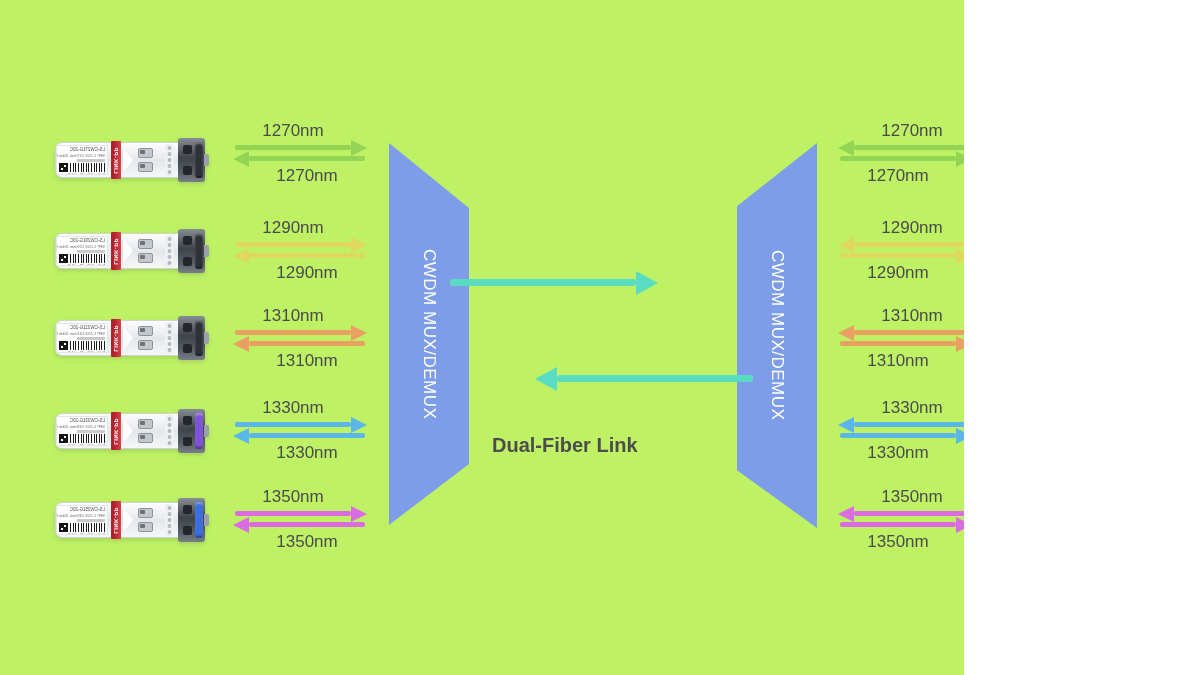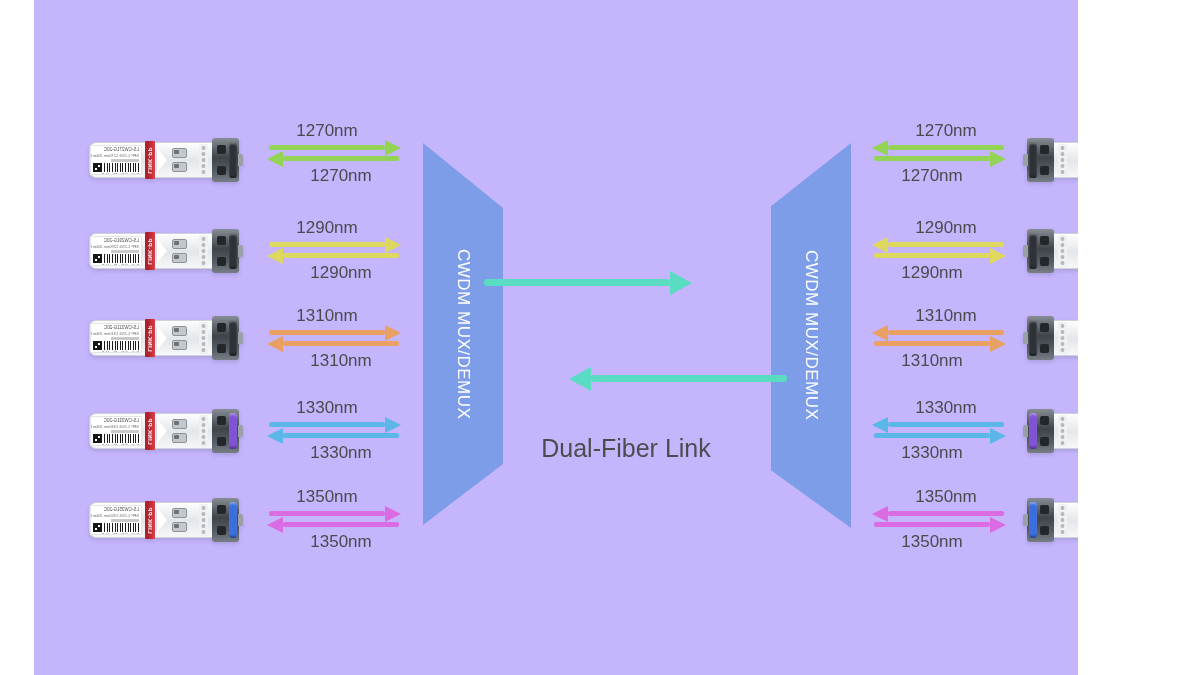--- a/index.html
+++ b/index.html
@@ -1,17 +1,17 @@
 <!DOCTYPE html>
 <html style="--mux: #7d9de9; --link: #5adcc2;"><head>
 <meta charset="utf-8">
 <style>
   html,body{margin:0;padding:0;background:#fff;}
-  .canvas{position:relative;width:1044px;height:675px;background:#c4b5fd;overflow:hidden;
-          font-family:"Liberation Sans","DejaVu Sans",sans-serif;margin-left:34px;}
+  .canvas{position:relative;width:964px;height:675px;background:#bef264;overflow:hidden;
+          font-family:"Liberation Sans","DejaVu Sans",sans-serif;}
 
   
   .chan{position:absolute;width:130px;}
   .wl{height:18px;line-height:18px;font-size:17px;color:#4b4b4d;text-align:center;width:116px;}
   .wl.pad-l{margin-left:14px;}
   .wl.pad-r{margin-right:14px;}
   .shaft{position:relative;height:5px;border-radius:2px;background:var(--c,#999);margin:5px 0 6px;}
   .shaft.dir-right{margin-right:14px;}
   .shaft.dir-right::after{content:"";position:absolute;left:100%;top:50%;transform:translateY(-50%);
      border-left:16px solid var(--c,#999);border-top:8px solid transparent;border-bottom:8px solid transparent;}
@@ -26,22 +26,22 @@
   .mux.right{left:737px;top:143px;width:80px;height:385px;
      clip-path:polygon(0 16.4%,100% 0,100% 100%,0 85%);}
   .mux-text{writing-mode:vertical-rl;color:#fff;font-size:17px;letter-spacing:.5px;white-space:nowrap;}
 
   
   .link-arrow{position:absolute;height:7px;border-radius:3px;background:var(--link,#5adcc2);}
   .link-arrow.dir-right::after{content:"";position:absolute;left:100%;top:50%;transform:translateY(-50%);
      border-left:22px solid var(--link,#5adcc2);border-top:12px solid transparent;border-bottom:12px solid transparent;}
   .link-arrow.dir-left::before{content:"";position:absolute;right:100%;top:50%;transform:translateY(-50%);
      border-right:22px solid var(--link,#5adcc2);border-top:12px solid transparent;border-bottom:12px solid transparent;}
-  .link-label{position:absolute;left:492px;top:434px;width:200px;text-align:center;
-     font-size:25px;font-weight:400;color:#4c4c4e;}
+  .link-label{position:absolute;left:492px;top:434px;width:200px;
+     font-size:20px;font-weight:700;color:#4c4c4e;}
 
   
   .module{position:absolute;width:150px;height:46px;filter:drop-shadow(0 2px 2px rgba(60,60,70,.18));}
   .module.mirror{transform:scaleX(-1);}
   .mod-body{position:absolute;left:24px;right:0;top:5px;bottom:5px;
      background:linear-gradient(180deg,#fdfdfe 0%,#e4e7ea 52%,#f6f7f8 100%);
      border:1px solid #cfd2d6;border-radius:2px 7px 7px 2px;}
   .mod-conn{position:absolute;left:0;top:1px;bottom:1px;width:27px;border-radius:3px;
      background:linear-gradient(180deg,#878d94 0%,#3f444b 45%,#565c63 75%,#787e85 100%);}
   .clasp{position:absolute;left:2px;top:4px;bottom:4px;width:8px;border-radius:3px;

